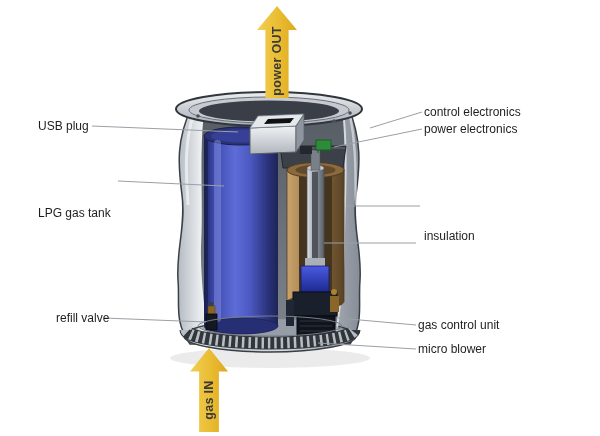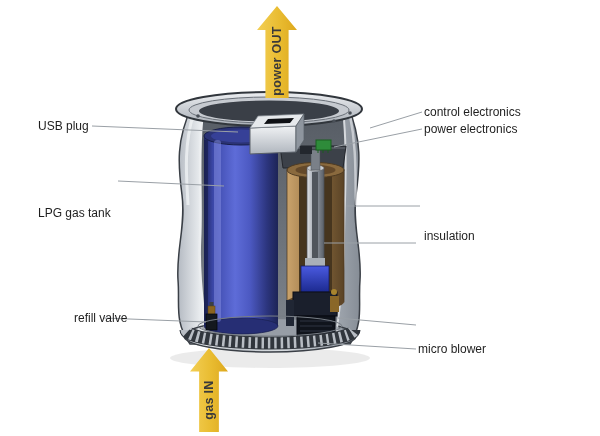--- a/index.html
+++ b/index.html
@@ -13,21 +13,21 @@
   #device-svg{position:absolute;left:0;top:0;}
   .lbl{
     position:absolute;
     font-size:12px;
     color:var(--label-text,#1e1e1e);
     white-space:nowrap;
     line-height:14px;
   }
   .pos-usb{left:38px;top:119px;}
   .pos-lpg{left:38px;top:174px;margin-top:32px;}
-  .pos-refill{left:50px;top:311px;padding-left:24px;}
+  .pos-refill{left:32px;top:311px;padding-left:24px;}
   .pos-ctrl{left:424px;top:105px;}
   .pos-pwr{left:424px;top:122px;}
   .pos-ins{left:424px;top:199px;margin-top:30px;}
   .pos-fc{left:418px;top:236px;}
   .pos-gcu{left:418px;top:318px;}
   .pos-blw{left:418px;top:342px;text-align:center;}
   .arrow-up{
     position:absolute;
     background:linear-gradient(90deg,#f3cf55,var(--arrow-yellow,#e9bc31) 55%,#dda81e);
   }
@@ -217,15 +217,16 @@
   <div id="arrow-gas" class="arrow-up">
     <span class="arrow-label">gas IN</span>
   </div>
 
   <div class="lbl pos-usb">USB plug</div>
   <div class="lbl pos-lpg">LPG gas tank</div>
   <div class="lbl pos-refill">refill valve</div>
   <div class="lbl pos-pwr">power electronics</div>
   <div class="lbl pos-ctrl">control electronics</div>
   <div class="lbl pos-ins">insulation</div>
+  <div class="lbl pos-gcu">gas control unit</div>
   <div class="lbl pos-blw">micro blower</div>
 
 </div>
 
 </body></html>

